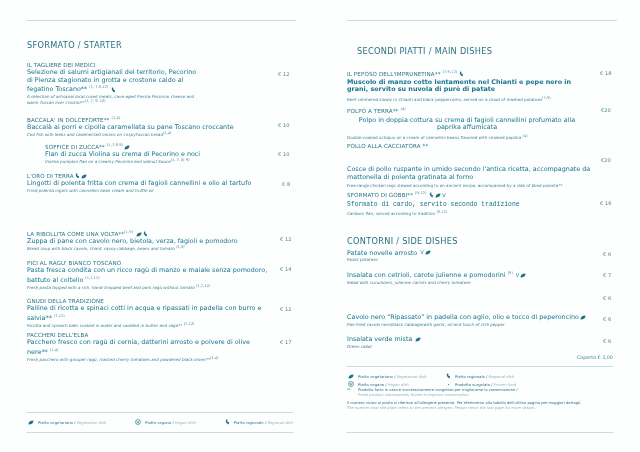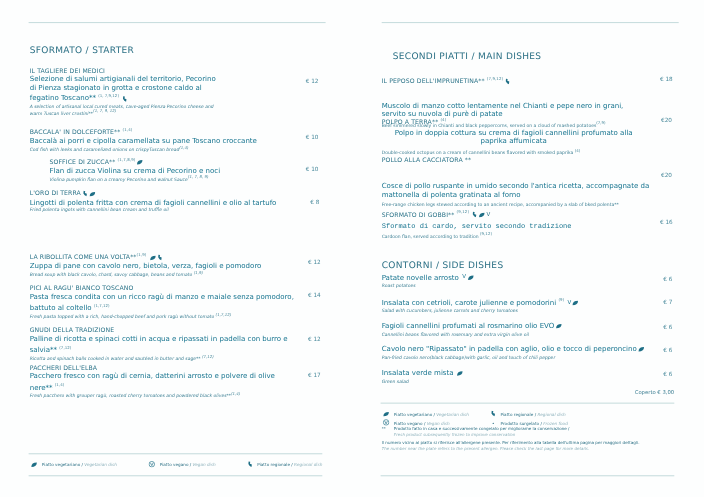--- a/index.html
+++ b/index.html
@@ -146,21 +146,21 @@
 
 <div class="page right">
   <div class="rule" style="left:27px; top:20px; width:270px;"></div>
 
   <div class="section-title" style="left:27px; top:46px;margin-left:10px;">SECONDI PIATTI / MAIN DISHES</div>
 
   <div class="dish" style="left:27px; top:69px; width:260px;">
     <div class="name"><span>IL PEPOSO DELL'IMPRUNETINA**</span> <span class="sup">(7,9,12)</span><span class="ico"><svg width="5" height="6" viewBox="0 0 5 6">
             <path d="M1 0.5 L2.5 0.8 L2.2 2.5 L4 3.2 L3.6 5.5 L2 4.6 L0.8 2.8 Z" fill="#1f6f86"></path>
           </svg></span></div>
-    <div class="it" style="width:240px; margin-top:14px;">Muscolo di manzo cotto lentamente nel Chianti e pepe nero in grani, servito su nuvola di purè di patate</div>
+    <div class="it" style="width:240px; margin-top:1px;font-weight:bold;">Muscolo di manzo cotto lentamente nel Chianti e pepe nero in grani, servito su nuvola di purè di patate</div>
     <div class="en up" style="margin-top:2px;"><span>Beef simmered slowly in Chianti and black peppercorns, served on a cloud of mashed potatoes</span><span class="sup">(7,9)</span></div>
   </div>
   <div class="price" style="left:280px; top:70px;">€ 18</div>
 
   <div class="dish" style="left:27px; top:106px; width:260px;">
     <div class="name"><span>POLPO A TERRA**</span> <span class="sup">(4)</span></div>
     <div class="it" style="width:240px; margin-top:2px;text-align:center;">Polpo in doppia cottura su crema di fagioli cannellini profumato alla paprika affumicata</div>
     <div class="en up" style="margin-top:2px;"><span>Double-cooked octopus on a cream of cannellini beans flavored with smoked paprika</span> <span class="sup">(4)</span></div>
   </div>
   <div class="price" style="left:281px; top:107px;">€20</div>
@@ -194,26 +194,20 @@
   <div class="price" style="left:283px; top:251px;">€ 6</div>
 
   <div class="dish" style="left:27px; top:270px;">
     <div class="it"><span>Insalata con cetrioli, carote julienne e pomodorini</span> <span class="sup">(9)</span> <span class="ico" style="font-size:5px;">V</span><span class="ico"><svg width="6" height="5" viewBox="0 0 6 5">
             <path d="M0.5 4.5 Q0.5 0.5 5.5 0.5 Q5.5 4.5 0.5 4.5Z" fill="#1f6f86"></path>
           </svg></span></div>
     <div class="en">Salad with cucumbers, julienne carrots and cherry tomatoes</div>
   </div>
   <div class="price" style="left:283px; top:272px;">€ 7</div>
 
-  <div class="dish" style="left:27px; top:293px;">
-    <div class="it"><span>Fagioli cannellini profumati al rosmarino olio EVO</span><span class="ico"><svg width="6" height="5" viewBox="0 0 6 5">
-            <path d="M0.5 4.5 Q0.5 0.5 5.5 0.5 Q5.5 4.5 0.5 4.5Z" fill="#1f6f86"></path>
-          </svg></span></div>
-    <div class="en">Cannellini beans flavored with rosemary and extra virgin olive oil</div>
-  </div>
   <div class="price" style="left:283px; top:295px;">€ 6</div>
 
   <div class="dish" style="left:27px; top:314px; width:260px;">
     <div class="it" style="white-space:nowrap;"><span>Cavolo nero "Ripassato" in padella con aglio, olio e tocco di peperoncino</span><span class="ico"><svg width="6" height="5" viewBox="0 0 6 5">
             <path d="M0.5 4.5 Q0.5 0.5 5.5 0.5 Q5.5 4.5 0.5 4.5Z" fill="#1f6f86"></path>
           </svg></span></div>
     <div class="en">Pan-fried cavolo nero(black cabbage)with garlic, oil and touch of chili pepper</div>
   </div>
   <div class="price" style="left:283px; top:316px;">€ 6</div>
 

